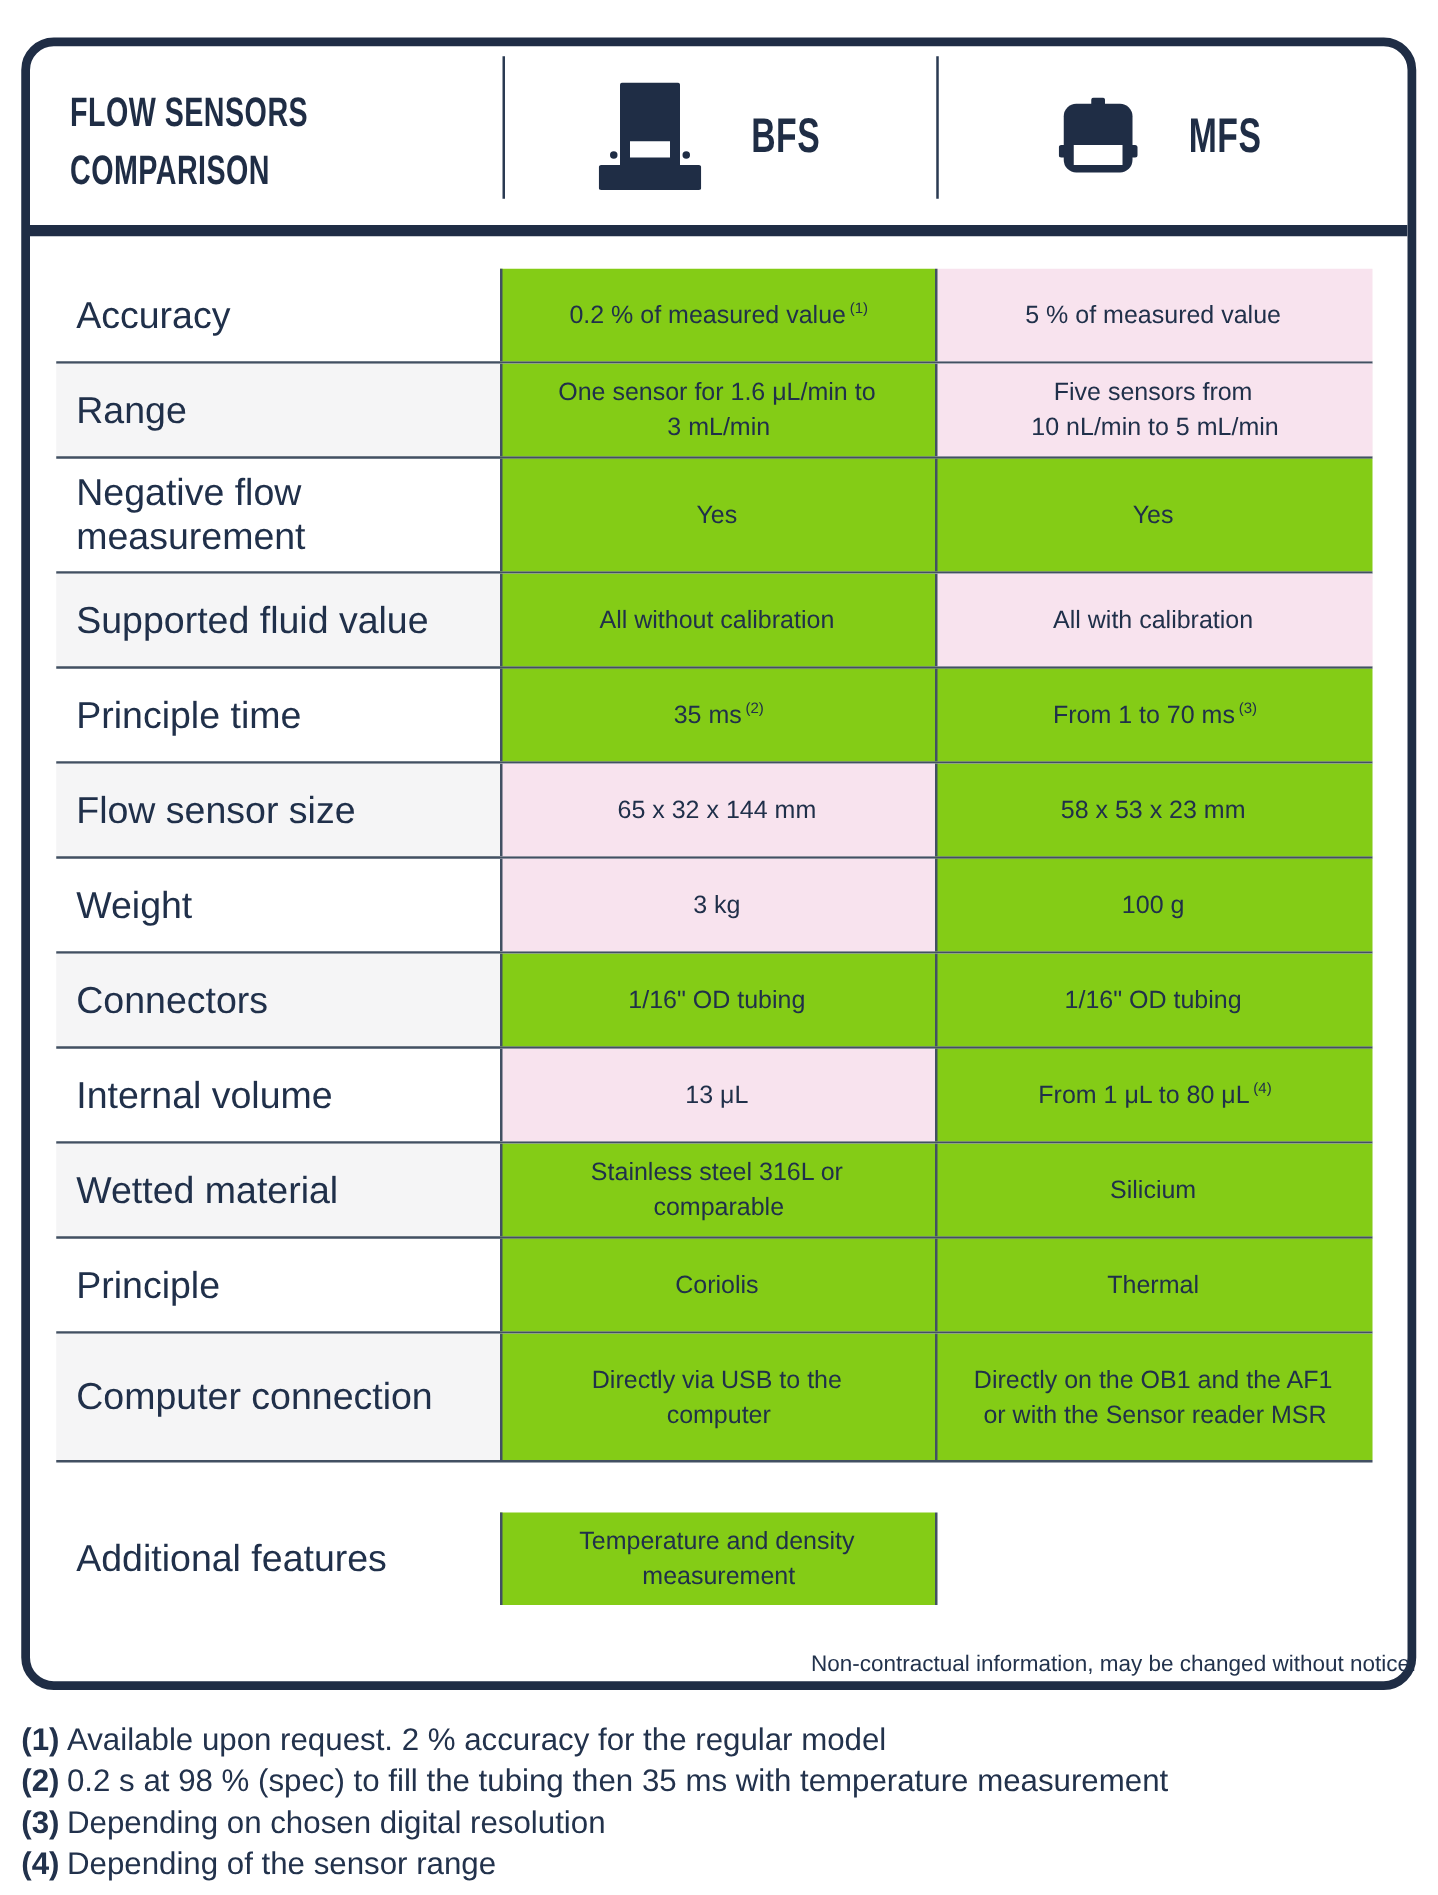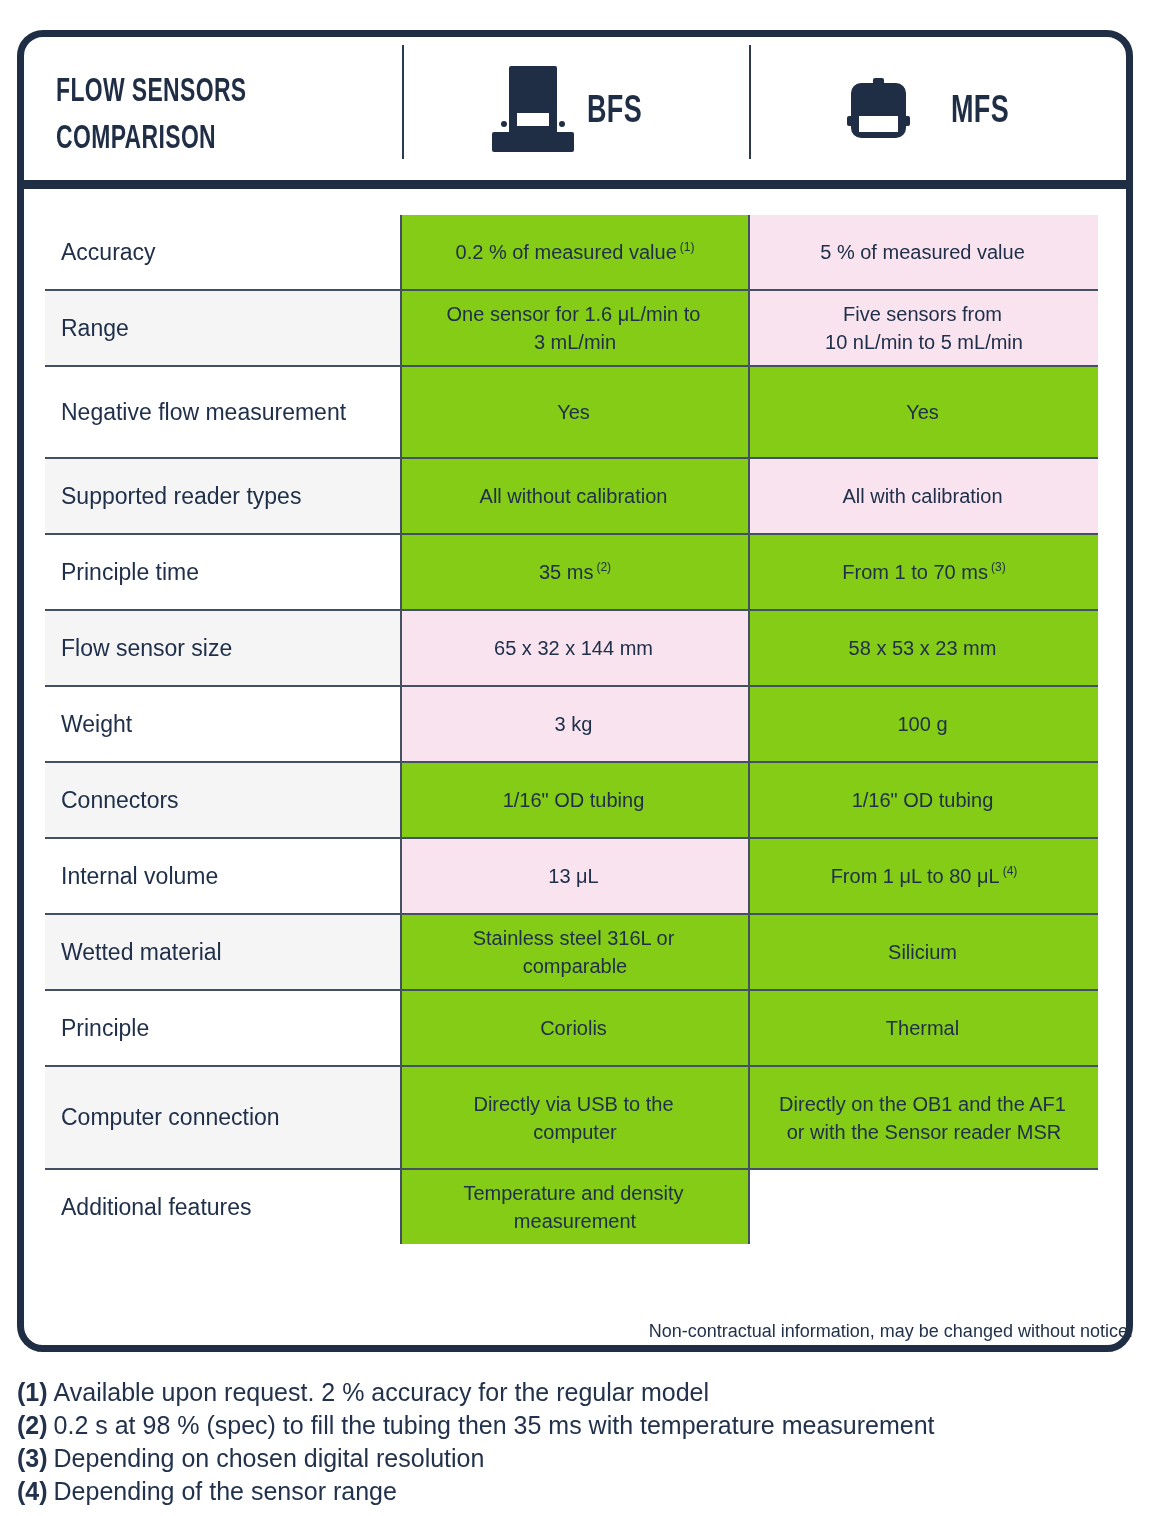--- a/index.html
+++ b/index.html
@@ -15,42 +15,42 @@
   }
   
   .header{display:flex;height:143px;position:relative;}
   .title-zone{width:379px;position:relative;}
   .title{
     position:absolute;left:32px;top:30px;font-weight:700;font-size:31px;
     line-height:44px;letter-spacing:0.5px;color:#1f2d45;white-space:nowrap;
     transform:scale(0.74,1.06);transform-origin:left top;
   }
   .product-zone{position:relative;display:flex;align-items:center;justify-content:center;gap:40px;}
-  .product-zone.bfs{width:347px;gap:13px;}
+  .product-zone.bfs{width:347px;}
   .product-zone.mfs{flex:1;}
   .product-zone::before{
     content:"";position:absolute;left:-1px;top:8px;height:114px;width:2px;background:#2a3a52;
   }
   .product-label{
     font-weight:700;font-size:36px;color:#1f2d45;letter-spacing:0.5px;
     transform:scale(0.75,1.08);transform-origin:left center;white-space:nowrap;
   }
   .icon-box{display:flex;align-items:center;justify-content:center;}
   .header-rule{height:9px;background:#1f2d45;}
   
   .table{padding:26px 28px 0 21px;}
   .row{display:flex;min-height:74px;border-bottom:2px solid #425062;}
   .row:nth-child(even){background:#f5f5f6;}
-  .row:last-child{border-bottom:none;}
+  .row:last-child{border-bottom:none;margin-top:40px;}
   .row.r-tall{min-height:90px;}
   .row.r-xtall{min-height:101px;}
   .cell{box-sizing:border-box;display:flex;flex-direction:column;justify-content:center;}
   .cell.label{
     width:355px;padding-left:16px;padding-right:20px;
-    font-size:23px;line-height:35px;color:#20304a;
+    font-size:30px;line-height:35px;color:#20304a;
   }
   .cell.value{
     width:348px;border-left:2px solid #425062;
     text-align:center;font-size:20px;line-height:28px;color:#20304a;
     padding:6px 14px;
   }
   .cell.value.mfs{width:auto;flex:1;}
   .tone-green{background:#84cc16;}
   .tone-pink{background:#f8e3ee;}
   .tone-plain{background:transparent;}
@@ -140,21 +140,21 @@
           <div><span>Yes</span><sup class="fref"></sup></div>
           <div></div>
         </div>
         <div class="cell value mfs tone-green">
           <div><span>Yes</span><sup class="fref"></sup></div>
           <div></div>
         </div>
       </div>
 
       <div class="row">
-        <div class="cell label">Supported reader types</div>
+        <div class="cell label">Supported fluid value</div>
         <div class="cell value bfs tone-green">
           <div><span>All without calibration</span><sup class="fref"></sup></div>
           <div></div>
         </div>
         <div class="cell value mfs tone-pink">
           <div><span>All with calibration</span><sup class="fref"></sup></div>
           <div></div>
         </div>
       </div>
 

